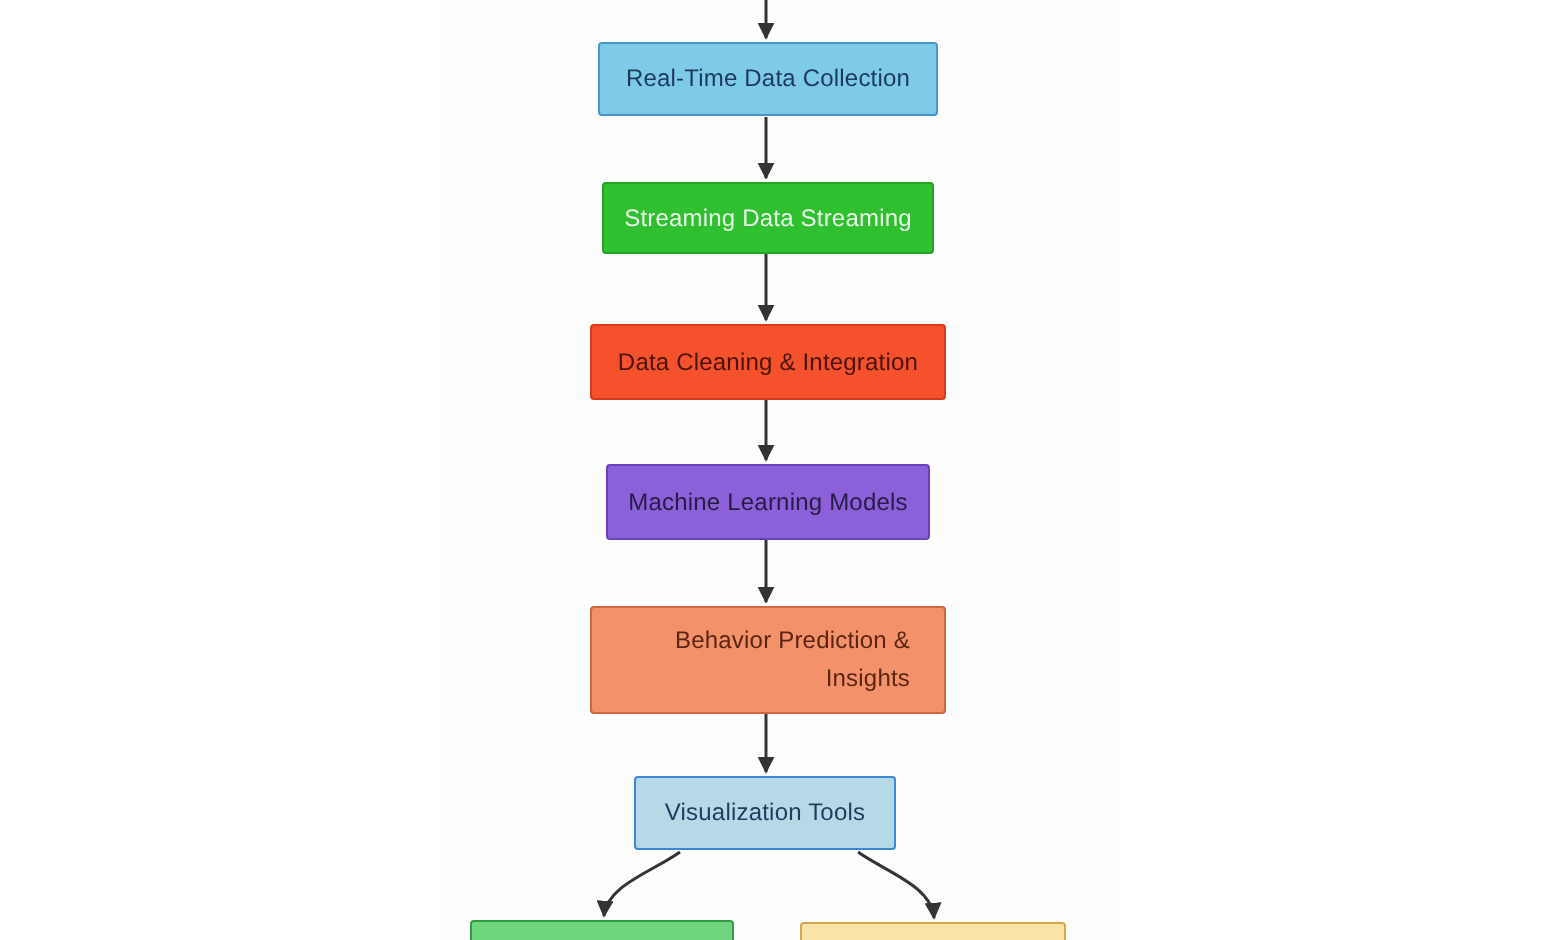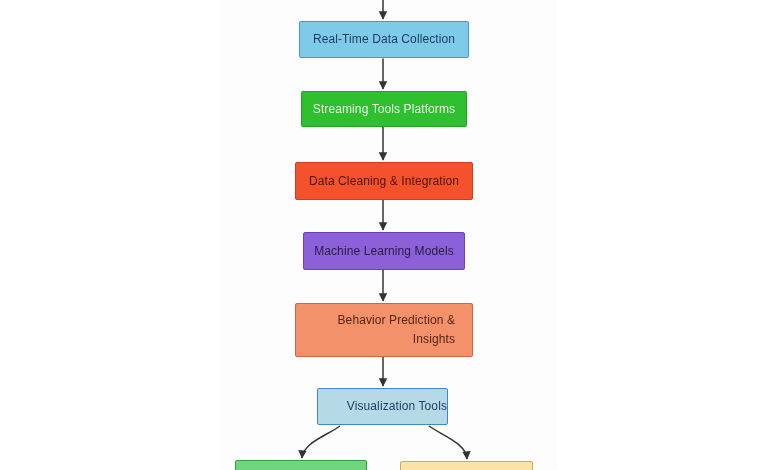--- a/index.html
+++ b/index.html
@@ -68,36 +68,36 @@
     <path class="edge" d="M383,357 L383,386" fill="none" stroke-width="1.5" marker-end="url(#arrowhead)" stroke="#333333"></path>
     <path class="edge" d="M340,426 C326,436 303,443 302,458" fill="none" stroke-width="1.5" marker-end="url(#arrowhead)" stroke="#333333"></path>
     <path class="edge" d="M429,426 C443,436 466,443 467,459" fill="none" stroke-width="1.5" marker-end="url(#arrowhead)" stroke="#333333"></path>
   </svg>
 
   <div class="node n0" style="background: rgb(126, 203, 233); border-color: rgb(74, 150, 200); color: rgb(30, 58, 90);">
     <span class="node-label">Real-Time Data Collection</span>
   </div>
 
   <div class="node n1" style="background: rgb(46, 192, 46); border-color: rgb(34, 163, 34); color: rgb(234, 243, 234);">
-    <span class="node-label">Streaming Tools Platforms</span>
+    <span class="node-label">Streaming Data Streaming</span>
   </div>
 
   <div class="node n2" style="background: rgb(244, 81, 44); border-color: rgb(214, 58, 28); color: rgb(73, 21, 11);">
     <span class="node-label">Data Cleaning &amp; Integration</span>
   </div>
 
   <div class="node n3" style="background: rgb(139, 96, 216); border-color: rgb(106, 65, 188); color: rgb(39, 28, 70);">
     <span class="node-label">Machine Learning Models</span>
   </div>
 
   <div class="node n4" style="background: rgb(243, 145, 107); border-color: rgb(210, 101, 62); color: rgb(90, 37, 17); text-align: right;">
     <span class="node-label">Behavior Prediction &amp; Insights</span>
   </div>
 
-  <div class="node n5" style="background: rgb(182, 217, 232); border-color: rgb(60, 136, 211); color: rgb(28, 61, 92); justify-content: flex-end;">
+  <div class="node n5" style="background: rgb(182, 217, 232); border-color: rgb(60, 136, 211); color: rgb(28, 61, 92);">
     <span class="node-label">Visualization Tools</span>
   </div>
 
   <div class="node n6" style="background: rgb(111, 214, 127); border-color: rgb(46, 158, 62); color: rgb(29, 59, 29);">
     <span class="node-label"></span>
   </div>
 
   <div class="node n7" style="background: rgb(249, 227, 166); border-color: rgb(216, 169, 76); color: rgb(74, 58, 16);">
     <span class="node-label"></span>
   </div>

